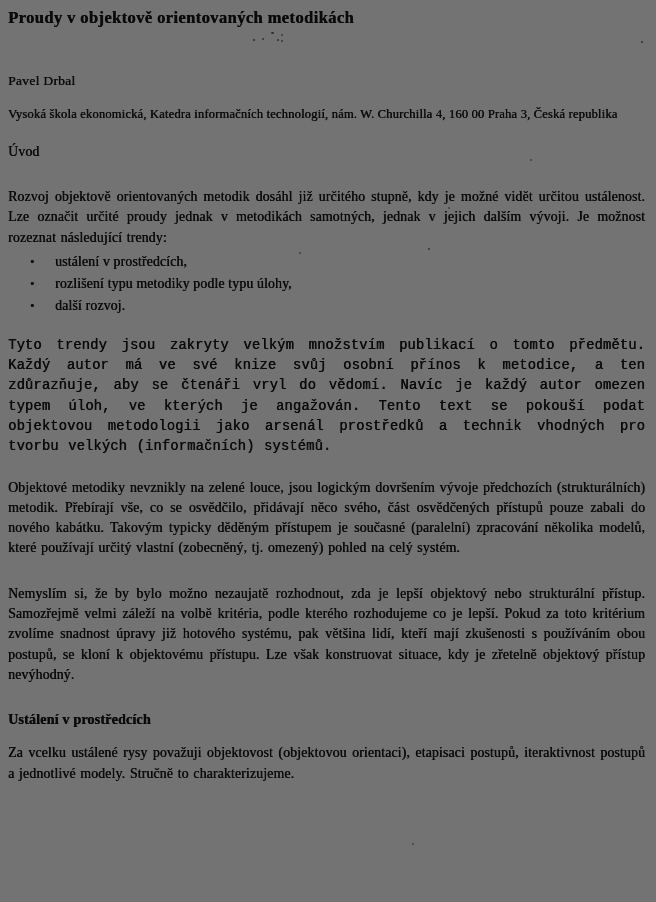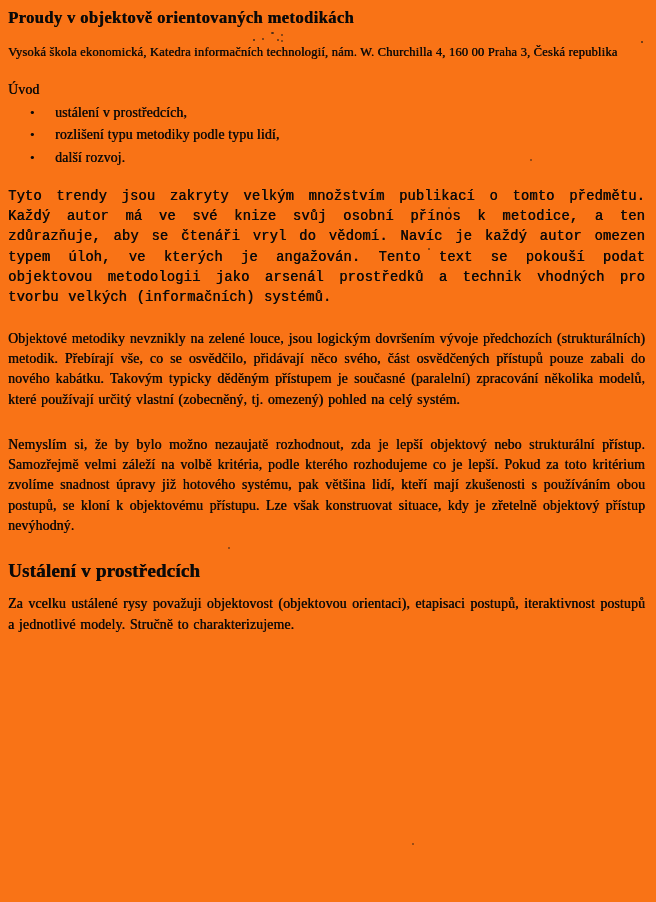--- a/index.html
+++ b/index.html
@@ -4,21 +4,21 @@
 <style>
   html, body {
     margin: 0;
     padding: 0;
     background: #ffffff;
   }
   .page {
     position: relative;
     width: 656px;
     height: 902px;
-    background: #f97316;
+    background: #737373;
     color: #0a0a0a;
     font-family: "Liberation Serif", "DejaVu Serif", serif;
     box-sizing: border-box;
     padding: 8px 11px 0 8px;
     overflow: hidden;
     
   }
   .page * {
     margin: 0;
     padding: 0;
@@ -90,21 +90,21 @@
   }
   .bullet-glyph {
     display: inline-block;
     width: 25px;
     margin-left: 22px;
     flex: 0 0 auto;
     font-size: 12px;
   }
   .h-ustaleni {
     margin-top: 26px;
-    font-size: 19px;
+    font-size: 14px;
     font-weight: bold;
     line-height: 18px;
     letter-spacing: 0.2px;
   }
   .par-last { margin-top: 14px; }
   
   .noise {
     position: absolute;
     background: #1a1a1a;
     width: 2px;
@@ -139,36 +139,38 @@
   <span class="noise n5"></span>
   <span class="noise n6"></span>
   <span class="noise n7"></span>
   <span class="noise n8"></span>
   <span class="noise n9"></span>
   <span class="noise n10"></span>
   <span class="noise n11"></span>
   <span class="noise n12"></span>
   <span class="noise n13"></span>
 
+  <p class="author ink">Pavel Drbal</p>
 
   <p class="affiliation ink">Vysoká škola ekonomická, Katedra informačních technologií, nám. W. Churchilla 4, 160 00 Praha 3, Česká republika</p>
 
 
 
   <h2 class="h-uvod ink">Úvod</h2>
 
+  <p class="body-par intro-par ink">Rozvoj objektově orientovaných metodik dosáhl již určitého stupně, kdy je možné vidět určitou ustálenost. Lze označit určité proudy jednak v metodikách samotných, jednak v jejich dalším vývoji. Je možnost rozeznat následující trendy:</p>
 
   <div class="bullet-list">
     <div class="bullet-row">
       <span class="bullet-glyph ink">•</span>
       <span class="ink">ustálení v prostředcích,</span>
     </div>
     <div class="bullet-row">
       <span class="bullet-glyph ink">•</span>
-      <span class="ink">rozlišení typu metodiky podle typu lidí,</span>
+      <span class="ink">rozlišení typu metodiky podle typu úlohy,</span>
     </div>
     <div class="bullet-row">
       <span class="bullet-glyph ink">•</span>
       <span class="ink">další rozvoj.</span>
     </div>
   </div>
 
   <p class="body-par par-trends ink">Tyto trendy jsou zakryty velkým množstvím publikací o tomto předmětu. Každý autor má ve své knize svůj osobní přínos k metodice, a ten zdůrazňuje, aby se čtenáři vryl do vědomí. Navíc je každý autor omezen typem úloh, ve kterých je angažován. Tento text se pokouší podat objektovou metodologii jako arsenál prostředků a technik vhodných pro tvorbu velkých (informačních) systémů.</p>
 
   <p class="body-par par-objektove ink">Objektové metodiky nevznikly na zelené louce, jsou logickým dovršením vývoje předchozích (strukturálních) metodik. Přebírají vše, co se osvědčilo, přidávají něco svého, část osvědčených přístupů pouze zabali do nového kabátku. Takovým typicky děděným přístupem je současné (paralelní) zpracování několika modelů, které používají určitý vlastní (zobecněný, tj. omezený) pohled na celý systém.</p>

